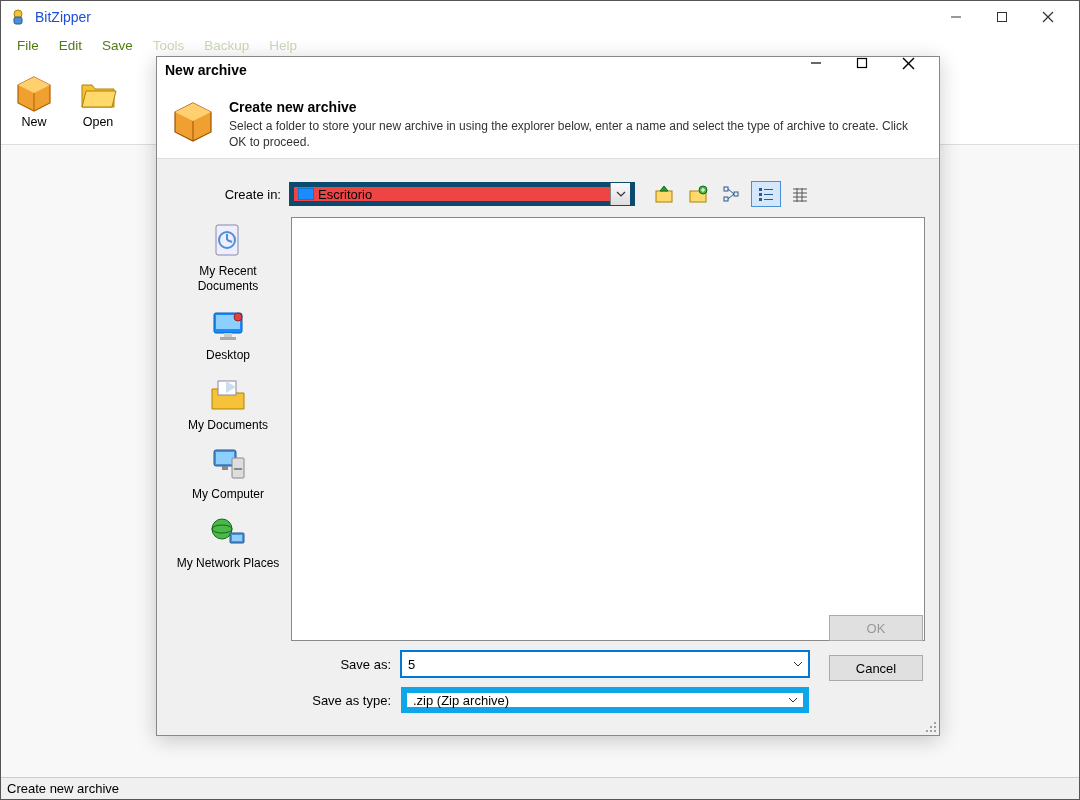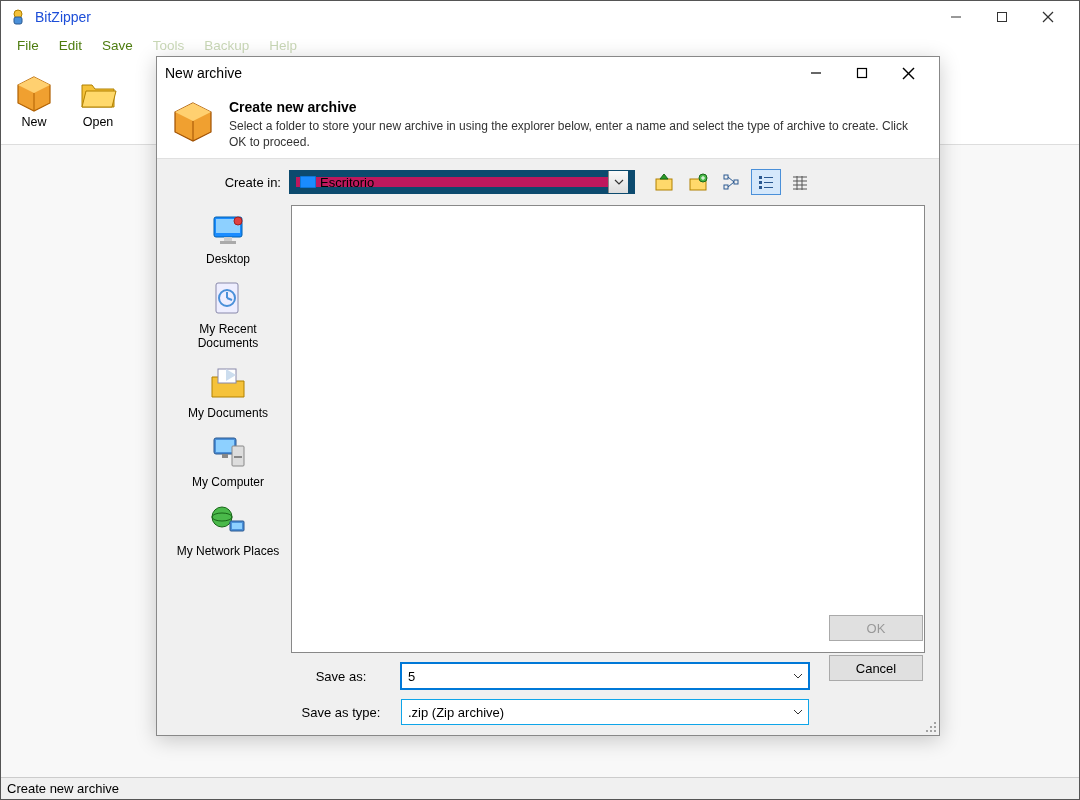--- a/index.html
+++ b/index.html
@@ -20,50 +20,50 @@
 .toolbar-btn { display: flex; flex-direction: column; align-items: center; width: 58px; cursor: pointer; padding: 4px 0; }
 .toolbar-btn .tb-icon { width: 40px; height: 40px; }
 .toolbar-btn .tb-label { font-size: 12.5px; margin-top: 2px; }
 
 .content-area { flex: 1; background: #f8f8f8; }
 
 .statusbar { height: 22px; border-top: 1px solid #ccc; background: #f0f0f0; font-size: 13px; padding: 2px 6px; display: flex; align-items: center; }
 
 
 .dialog { position: absolute; left: 156px; top: 56px; width: 784px; height: 680px; background: #f0f0f0; border: 1px solid #888; box-shadow: 0 4px 20px rgba(0,0,0,0.2); display: flex; flex-direction: column; }
-.dialog-titlebar { height: 32px; display: flex; align-items: center; padding: 4px 8px; background: #fff; }
+.dialog-titlebar { height: 32px; display: flex; align-items: flex-end; padding: 11px 8px; background: #fff; font-weight: bold; }
 .dialog-titlebar .title { font-size: 14px; color: #000; flex: 1; }
 .dialog-header { display: flex; padding: 10px 14px 8px 14px; gap: 14px; background: #fff; border-bottom: 1px solid #e0e0e0; }
 .dialog-header .hdr-icon { width: 44px; height: 44px; flex-shrink: 0; }
 .dialog-header .hdr-text h3 { font-size: 14px; font-weight: bold; margin-bottom: 3px; }
 .dialog-header .hdr-text p { font-size: 12px; color: #333; line-height: 1.35; }
 
-.dialog-body { flex: 1; padding: 10px 14px; background: #f0f0f0; display: flex; flex-direction: column; }
+.dialog-body { flex: 1; padding: 22px 14px; background: #f0f0f0; display: flex; flex-direction: column; }
 
 .create-in-row { display: flex; align-items: center; gap: 8px; margin-bottom: 10px; }
 .create-in-label { width: 110px; text-align: right; font-size: 13px; }
-.create-in-combo { flex: 0 0 346px; height: 24px; border: 7px solid #0c4a6e; background: #be185d; display: flex; align-items: center; position: relative; }
+.create-in-combo { flex: 0 0 346px; height: 24px; border: 5px solid #0c4a6e; background: #ef4444; display: flex; align-items: center; position: relative; }
 .create-in-combo .combo-icon { width: 16px; height: 12px; margin: 0 4px; }
 .create-in-combo .combo-text { font-size: 13px; flex: 1; }
 .create-in-combo .combo-drop { width: 20px; height: 22px; border-left: 1px solid #888; background: linear-gradient(#fafafa,#ddd); display: flex; align-items: center; justify-content: center; cursor: pointer; }
 .tool-icons { display: flex; gap: 4px; margin-left: 6px; }
 .tool-icon { width: 30px; height: 26px; border: 1px solid transparent; display: flex; align-items: center; justify-content: center; cursor: pointer; }
 .tool-icon.active { border-color: #4a90d9; background: #d5e8fb; }
 
 .explorer-row { flex: 1; display: flex; gap: 6px; }
 .places-sidebar { width: 114px; display: flex; flex-direction: column; align-items: center; gap: 12px; padding-top: 4px; }
 .place-item { display: flex; flex-direction: column; align-items: center; text-align: center; cursor: pointer; width: 100%; }
 .place-item .place-icon { width: 40px; height: 40px; }
 .place-item .place-label { font-size: 12px; margin-top: 3px; line-height: 1.2; }
 
 .file-list { flex: 1; background: #fff; border: 1px solid #888; }
 
 .save-rows { margin-top: 10px; display: grid; grid-template-columns: 100px 1fr; column-gap: 10px; row-gap: 10px; align-items: center; margin-left: 120px; margin-right: 0; }
-.save-label { font-size: 13px; text-align: center; }
-.save-field { height: 26px; border: 1px solid #0ea5e9; background: #fff; display: flex; align-items: center; font-size: 13px; }
+.save-label { font-size: 13px; text-align: right; }
+.save-field { height: 26px; border: 6px solid #0ea5e9; background: #fff; display: flex; align-items: center; font-size: 13px; }
 .save-field.focused { border: 1px solid #0078d7; box-shadow: 0 0 0 1px #0078d7; }
 .save-field input { border: none; outline: none; flex: 1; padding: 0 6px; font-size: 13px; font-family: inherit; }
 .save-field .combo-drop { width: 20px; height: 24px; display: flex; align-items: center; justify-content: center; cursor: pointer; }
 .save-field .type-text { padding: 0 6px; flex: 1; }
 
 .dlg-buttons { position: absolute; right: 16px; bottom: 54px; display: flex; flex-direction: column; gap: 14px; width: 94px; }
 .dlg-btn { height: 26px; background: #e0e0e0; border: 1px solid #aaa; font-size: 13px; display: flex; align-items: center; justify-content: center; cursor: pointer; }
 .dlg-btn.disabled { color: #999; }
 
 .resize-grip { position: absolute; right: 2px; bottom: 2px; width: 14px; height: 14px; }
@@ -245,39 +245,39 @@
             </svg>
         </span>
       </div>
     </div>
 
     <div class="explorer-row">
       <div class="places-sidebar">
         <div class="place-item">
           <span class="place-icon">
             <svg viewBox="0 0 40 40">
+                <rect x="8" y="4" width="22" height="30" rx="2" fill="#eef" stroke="#88a"></rect>
+                <circle cx="19" cy="19" r="8" fill="none" stroke="#4a90d9" stroke-width="2"></circle>
+                <line x1="19" y1="19" x2="19" y2="13" stroke="#4a90d9" stroke-width="2"></line>
+                <line x1="19" y1="19" x2="24" y2="21" stroke="#4a90d9" stroke-width="2"></line>
+              </svg>
+          </span>
+          <span class="place-label">My Recent Documents</span>
+        </div>
+        <div class="place-item">
+          <span class="place-icon">
+            <svg viewBox="0 0 40 40">
                 <rect x="6" y="8" width="28" height="20" rx="2" fill="#1a8cff" stroke="#0060b0"></rect>
                 <rect x="8" y="10" width="24" height="14" fill="#8dd0ff"></rect>
                 <rect x="16" y="28" width="8" height="4" fill="#ccc"></rect>
                 <rect x="12" y="32" width="16" height="3" fill="#aaa"></rect>
                 <circle cx="30" cy="12" r="4" fill="#e04040" stroke="#a02020"></circle>
               </svg>
           </span>
           <span class="place-label">Desktop</span>
-        </div>
-        <div class="place-item">
-          <span class="place-icon">
-            <svg viewBox="0 0 40 40">
-                <rect x="8" y="4" width="22" height="30" rx="2" fill="#eef" stroke="#88a"></rect>
-                <circle cx="19" cy="19" r="8" fill="none" stroke="#4a90d9" stroke-width="2"></circle>
-                <line x1="19" y1="19" x2="19" y2="13" stroke="#4a90d9" stroke-width="2"></line>
-                <line x1="19" y1="19" x2="24" y2="21" stroke="#4a90d9" stroke-width="2"></line>
-              </svg>
-          </span>
-          <span class="place-label">My Recent Documents</span>
         </div>
         <div class="place-item">
           <span class="place-icon">
             <svg viewBox="0 0 40 40">
                 <path d="M4 14 h12 l3 4 h17 v16 H4 z" fill="#f5c23a" stroke="#b08000"></path>
                 <rect x="10" y="6" width="18" height="14" fill="#fff" stroke="#88a"></rect>
                 <polygon points="18,6 28,12 18,18" fill="#cde"></polygon>
               </svg>
           </span>
           <span class="place-label">My Documents</span>

